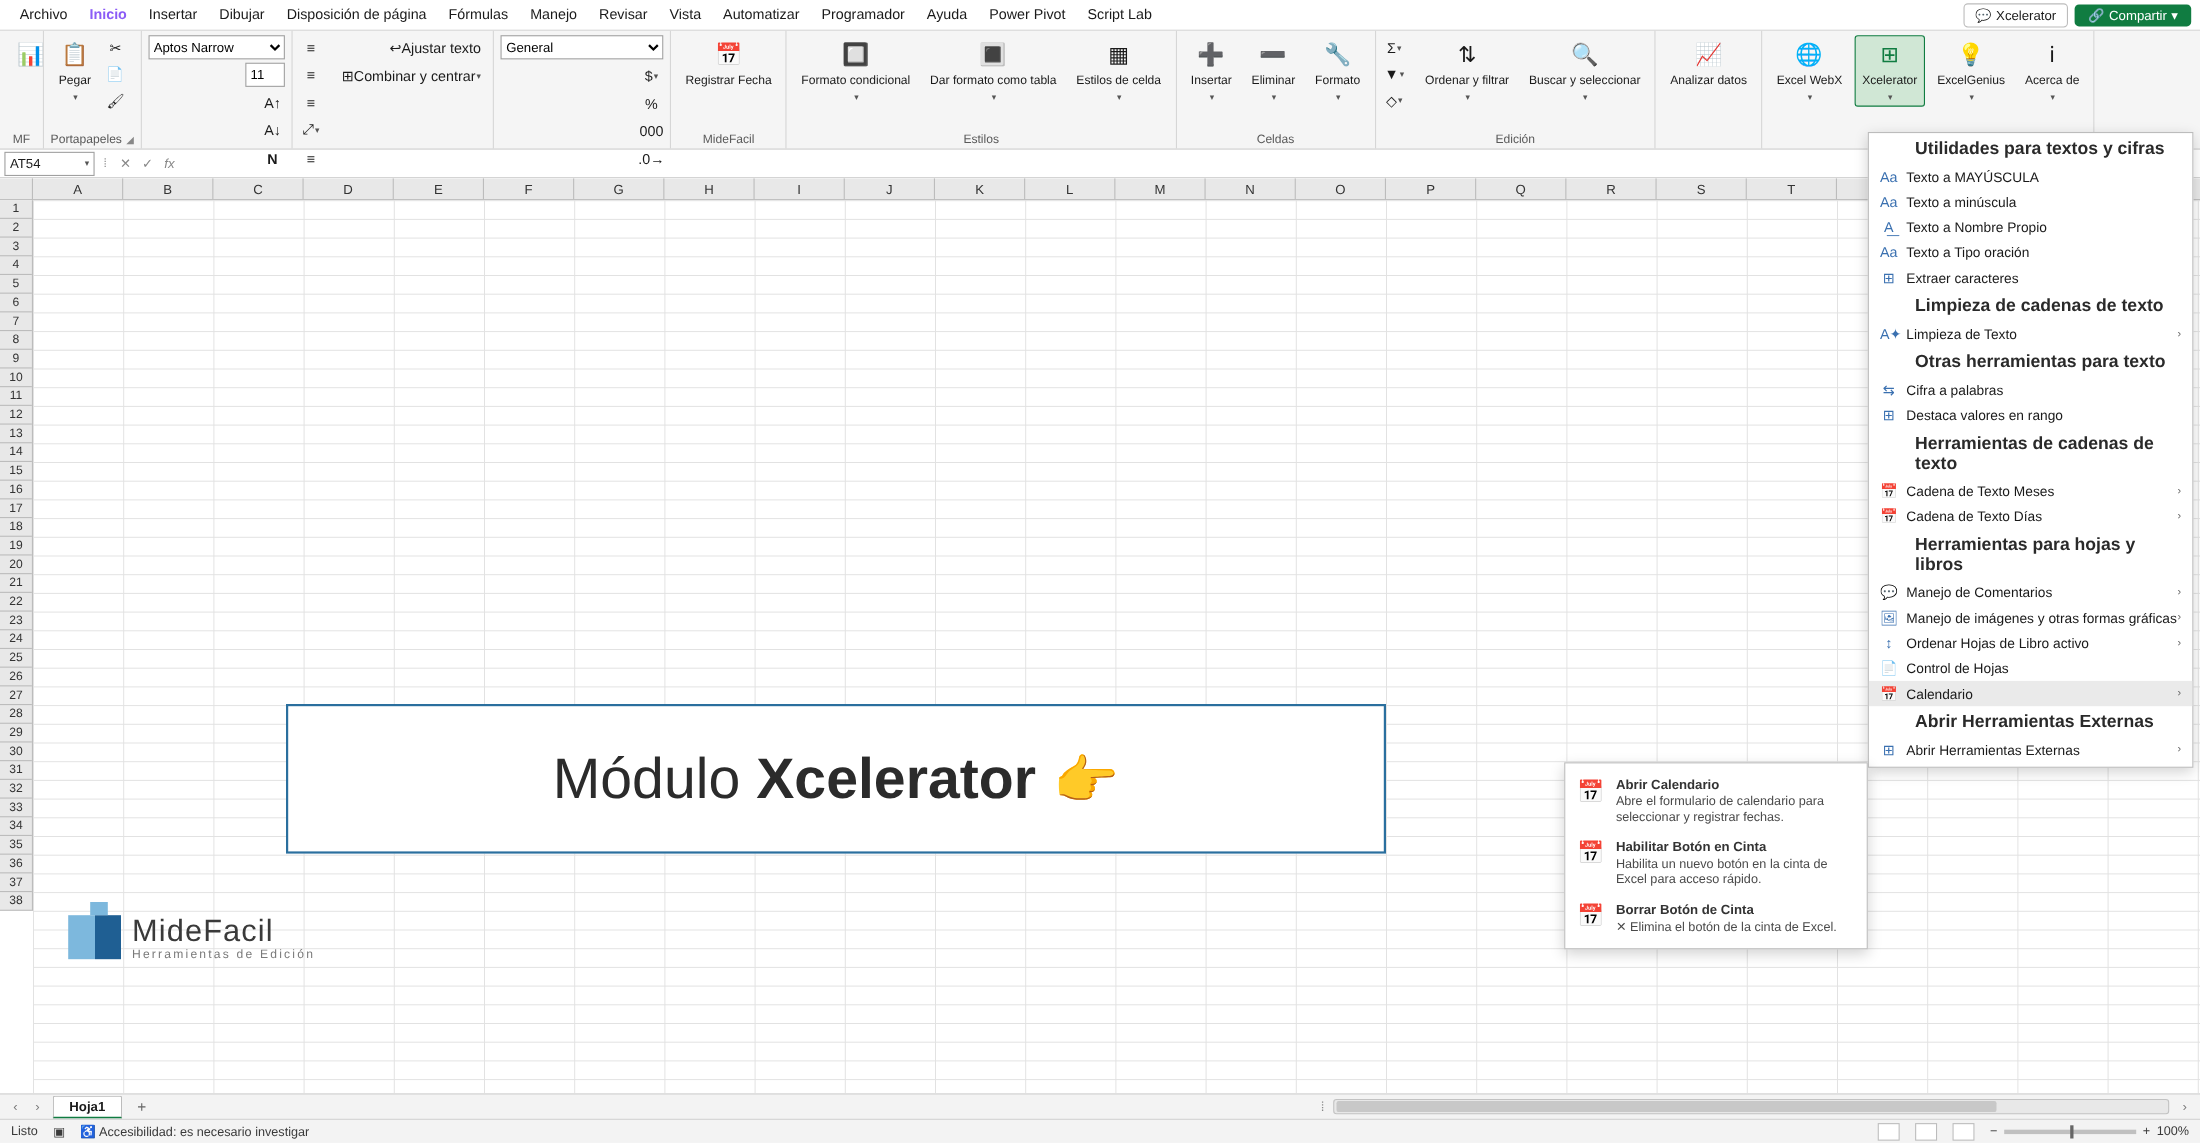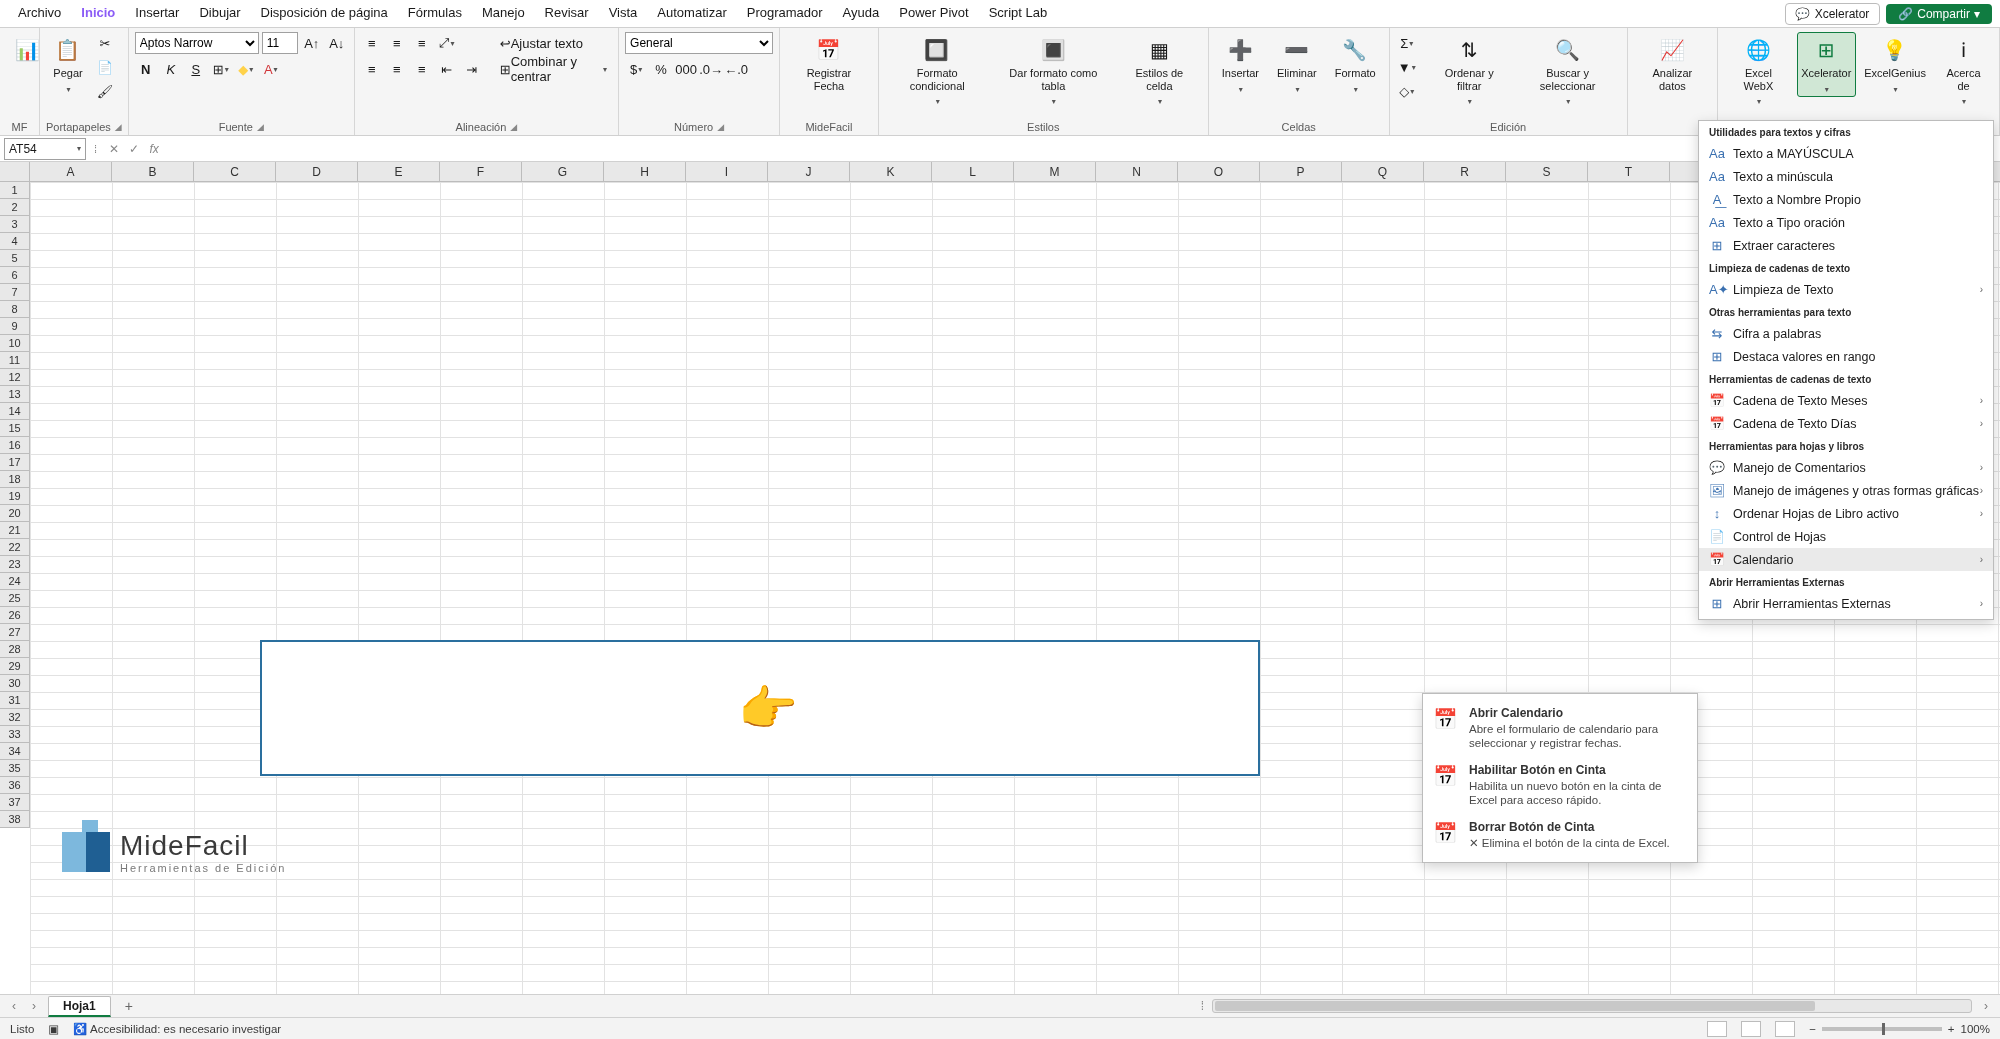--- a/index.html
+++ b/index.html
@@ -16,21 +16,21 @@
 
 .ribbon { height: 108px; background: #f5f5f5; border-bottom: 1px solid #d0d0d0; display: flex; position: relative; }
 .rgroup { border-right: 1px solid #d6d6d6; padding: 4px 6px 2px 6px; display: flex; flex-direction: column; justify-content: space-between; }
 .rgroup .gbody { display: flex; align-items: flex-start; gap: 4px; flex: 1; }
 .rgroup .glabel { text-align: left; font-size: 11px; color: #5a5a5a; padding-top: 2px; display: flex; justify-content: center; align-items: center; gap: 4px; }
 .rgroup .glabel .dlg { font-size: 9px; color: #888; }
 .bigbtn { display: flex; flex-direction: column; align-items: center; justify-content: flex-start; padding: 2px 6px; min-width: 44px; text-align: center; font-size: 11px; line-height: 1.15; gap: 2px; border: 1px solid transparent; border-radius: 3px; }
 .bigbtn.highlight { background: #d0e7d5; border: 1px solid #107c41; }
 .bigbtn .ico { width: 30px; height: 30px; display: flex; align-items: center; justify-content: center; font-size: 20px; }
 .stack { display: flex; flex-direction: column; gap: 2px; }
-.row { display: flex; align-items: flex-end; gap: 3px; }
+.row { display: flex; align-items: flex-end; gap: 3px; flex-direction: column; }
 .sb { width: 22px; height: 22px; display: flex; align-items: center; justify-content: center; font-size: 13px; border: 1px solid transparent; border-radius: 2px; }
 .sb.wide { width: auto; padding: 0 4px; }
 select.fsel { height: 22px; font-size: 12px; border: 1px solid #a0a0a0; background: #fff; }
 input.sizein { width: 36px; height: 22px; font-size: 12px; border: 1px solid #a0a0a0; text-align: left; padding-left: 4px; }
 
 
 .fbar { height: 26px; border-bottom: 1px solid #d0d0d0; display: flex; align-items: center; background: #fff; }
 .namebox { width: 82px; height: 22px; border: 1px solid #a0a0a0; margin: 0 4px; font-size: 12px; padding-left: 4px; display: flex; align-items: center; justify-content: space-between; }
 .namebox .dd2 { font-size: 8px; color: #555; padding-right: 4px; }
 .fx-sep { color: #888; padding: 0 4px; font-size: 11px; }
@@ -54,21 +54,21 @@
 .titlebox .txt b { font-weight: 800; }
 .handemoji { font-size: 48px; margin-left: 16px; }
 .logo { position: absolute; display: flex; align-items: center; gap: 10px; }
 .logo .lsq { width: 48px; height: 40px; background: linear-gradient(to right, #7db8dd 50%, #1f5f93 50%); position: relative; }
 .logo .lsq::before { content: ""; position: absolute; top: -12px; left: 20px; width: 16px; height: 12px; background: #7db8dd; }
 .logo .ltxt { font-size: 28px; color: #3a3a3a; letter-spacing: 1px; }
 .logo .lsub { font-size: 11px; color: #7a7a7a; letter-spacing: 2px; }
 
 
 .ddmenu { position: absolute; top: 120px; right: 6px; width: 296px; background: #fff; border: 1px solid #bcbcbc; box-shadow: 0 4px 12px rgba(0,0,0,.18); font-size: 12.5px; z-index: 50; padding-bottom: 4px; }
-.ddmenu .sec { padding: 6px 10px 4px 10px; font-weight: 700; color: #2a2a2a; font-size: 10px; }
+.ddmenu .sec { padding: 6px 10px 4px 10px; font-weight: 700; color: #2a2a2a; font-size: 16px; margin-left: 32px; }
 .ddmenu .it { display: flex; align-items: center; justify-content: space-between; padding: 4px 10px 4px 10px; }
 .ddmenu .it:hover, .ddmenu .it.hover { background: #eaeaea; }
 .ddmenu .it .lft { display: flex; align-items: center; gap: 8px; }
 .ddmenu .it .mi { width: 16px; text-align: center; color: #3a70b0; font-size: 13px; }
 .ddmenu .it .arw { color: #666; font-size: 10px; }
 
 
 .subtip { position: absolute; width: 276px; background: #fff; border: 1px solid #bcbcbc; box-shadow: 0 4px 12px rgba(0,0,0,.18); z-index: 60; padding: 6px 0; }
 .subtip .sit { display: flex; gap: 10px; padding: 6px 10px; }
 .subtip .sit .sico { width: 26px; height: 26px; display: flex; align-items: center; justify-content: center; font-size: 20px; }
@@ -430,20 +430,21 @@
       <div class="rowhdr">35</div>
       <div class="rowhdr">36</div>
       <div class="rowhdr">37</div>
       <div class="rowhdr">38</div>
     </div>
   <div class="cells">
       <div class="gridlines"></div>
     </div>
 
   <div class="titlebox" style="top:478px;left:260px;width:1000px;height:136px">
+    <div class="txt"><span>Módulo </span><b>Xcelerator</b></div>
     <div class="handemoji">👉</div>
   </div>
 
   <div class="logo" style="top:668px;left:62px">
     <div class="lsq"></div>
     <div>
       <div class="ltxt">MideFacil</div>
       <div class="lsub">Herramientas de Edición</div>
     </div>
   </div>

